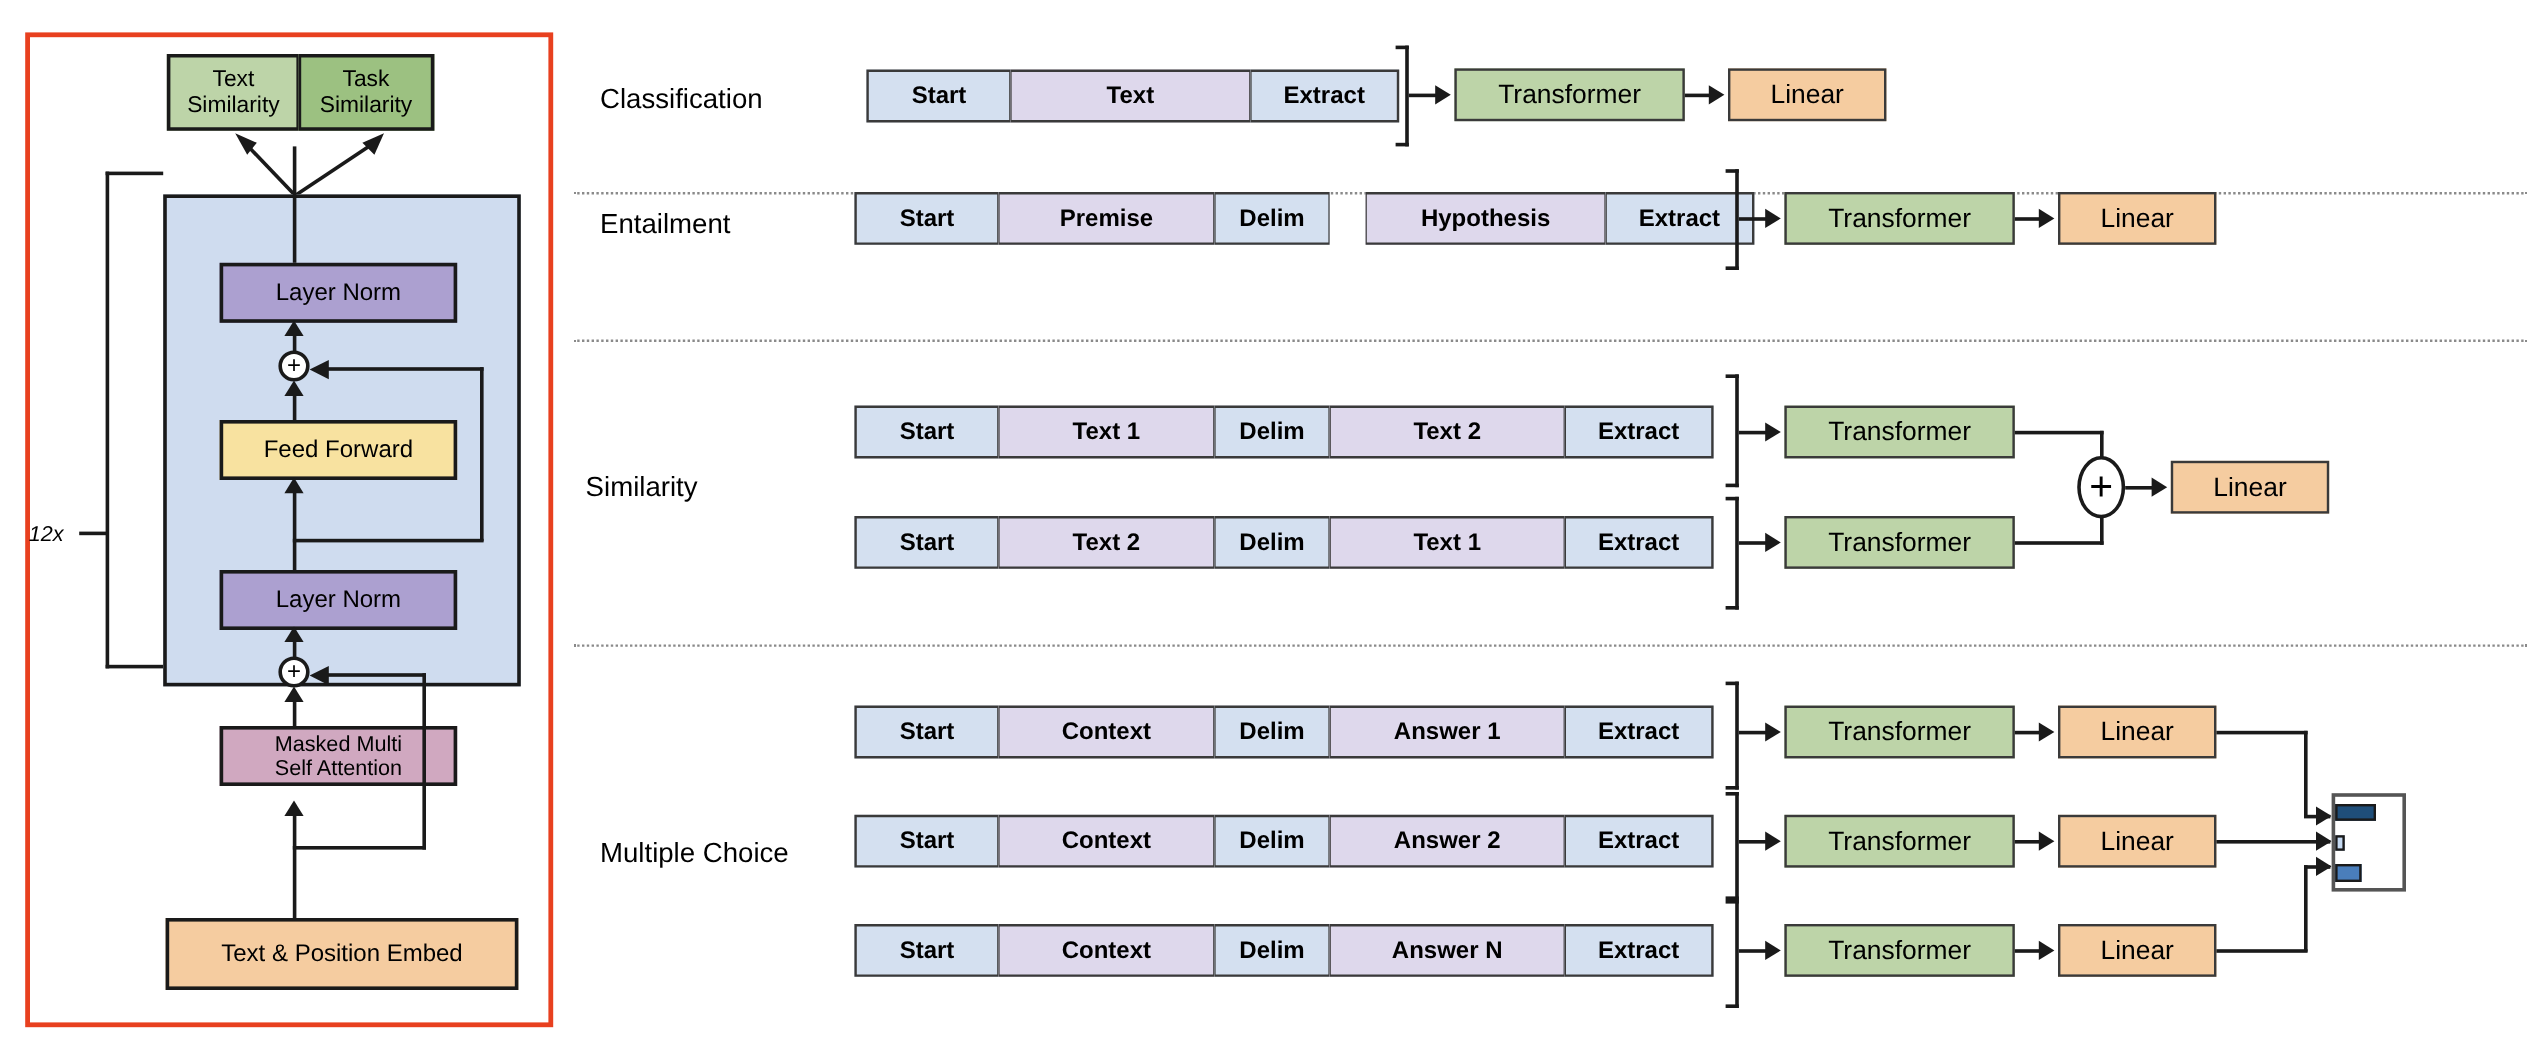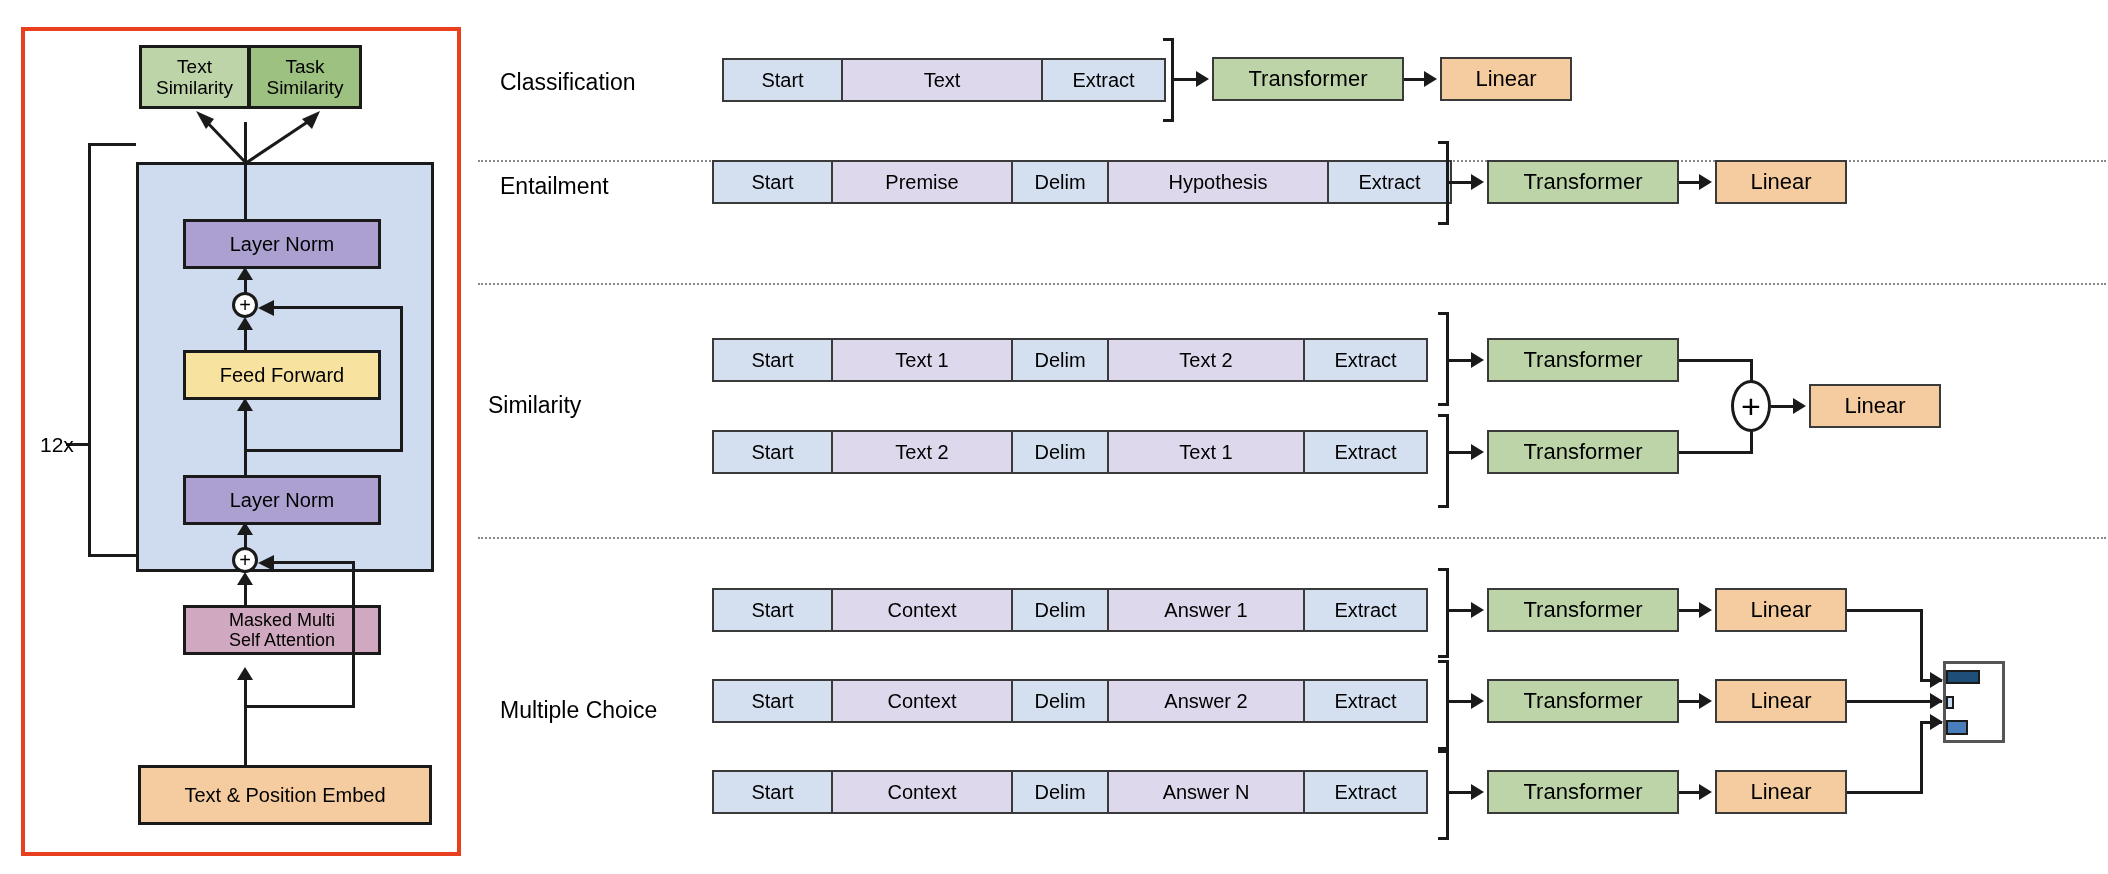--- a/index.html
+++ b/index.html
@@ -75,38 +75,39 @@
   #masked-attention-box {
     left: 183px; top: 605px; width: 198px; height: 50px;
     background: #d0a8c0; font-size: 18px;
   }
   #text-position-embed-box {
     left: 138px; top: 765px; width: 294px; height: 60px;
     background: #f5ccA0; font-size: 20px;
   }
 
   #repeat-count-label {
-    left: 40px; top: 432px; width: 64px; height: 26px;
-    font-size: 21px; display:flex; align-items:center; justify-content:flex-start;
+    left: 24px; top: 432px; width: 64px; height: 26px;
+    font-size: 18px; display:flex; align-items:center; justify-content:flex-start;font-style:italic;
   }
 
   
   .task-label {
     position: absolute;
     font-size: 23px;
     color: #000;
     white-space: nowrap;
     display: flex; align-items: center;
   }
 
   .seq {
     position: absolute;
     display: flex;
     height: 44px;
     box-sizing: border-box;
+    font-weight: bold;
   }
   .seq > .tok {
     box-sizing: border-box;
     border: 2px solid #3a3a3a;
     border-right-width: 1px;
     border-left-width: 1px;
     display: flex; align-items: center; justify-content: center;
     font-size: 20px;
     color: #000;
     white-space: nowrap;
@@ -295,21 +296,21 @@
   <div class="abs hline" style="left:1404px; top:78px; width:28px;"></div>
   <div class="abs arrow-r" style="left:1424px; top:71px;"></div>
   <div class="node linear" style="left:1440px; top:57px; width:132px;">Linear</div>
 
   <div class="task-label" style="left:500px; top:166px; height:40px;">Entailment</div>
 
   <div class="seq" style="left:712px; top:160px;">
     <div class="tok special" style="width:120px;">Start</div>
     <div class="tok content" style="width:180px;">Premise</div>
     <div class="tok special" style="width:96px;">Delim</div>
-    <div class="tok content" style="width:220px;">Hypothesis</div>
+    <div class="tok content" style="width:200px;margin-left:30px;">Hypothesis</div>
     <div class="tok special" style="width:124px;">Extract</div>
   </div>
   <div class="bracket" style="left:1438px; top:141px; height:84px;"></div>
   <div class="abs hline" style="left:1449px; top:181px; width:30px;"></div>
   <div class="abs arrow-r" style="left:1471px; top:174px;"></div>
   <div class="node transformer" style="left:1487px; top:160px; width:192px;">Transformer</div>
   <div class="abs hline" style="left:1679px; top:181px; width:28px;"></div>
   <div class="abs arrow-r" style="left:1699px; top:174px;"></div>
   <div class="node linear" style="left:1715px; top:160px; width:132px;">Linear</div>
 

